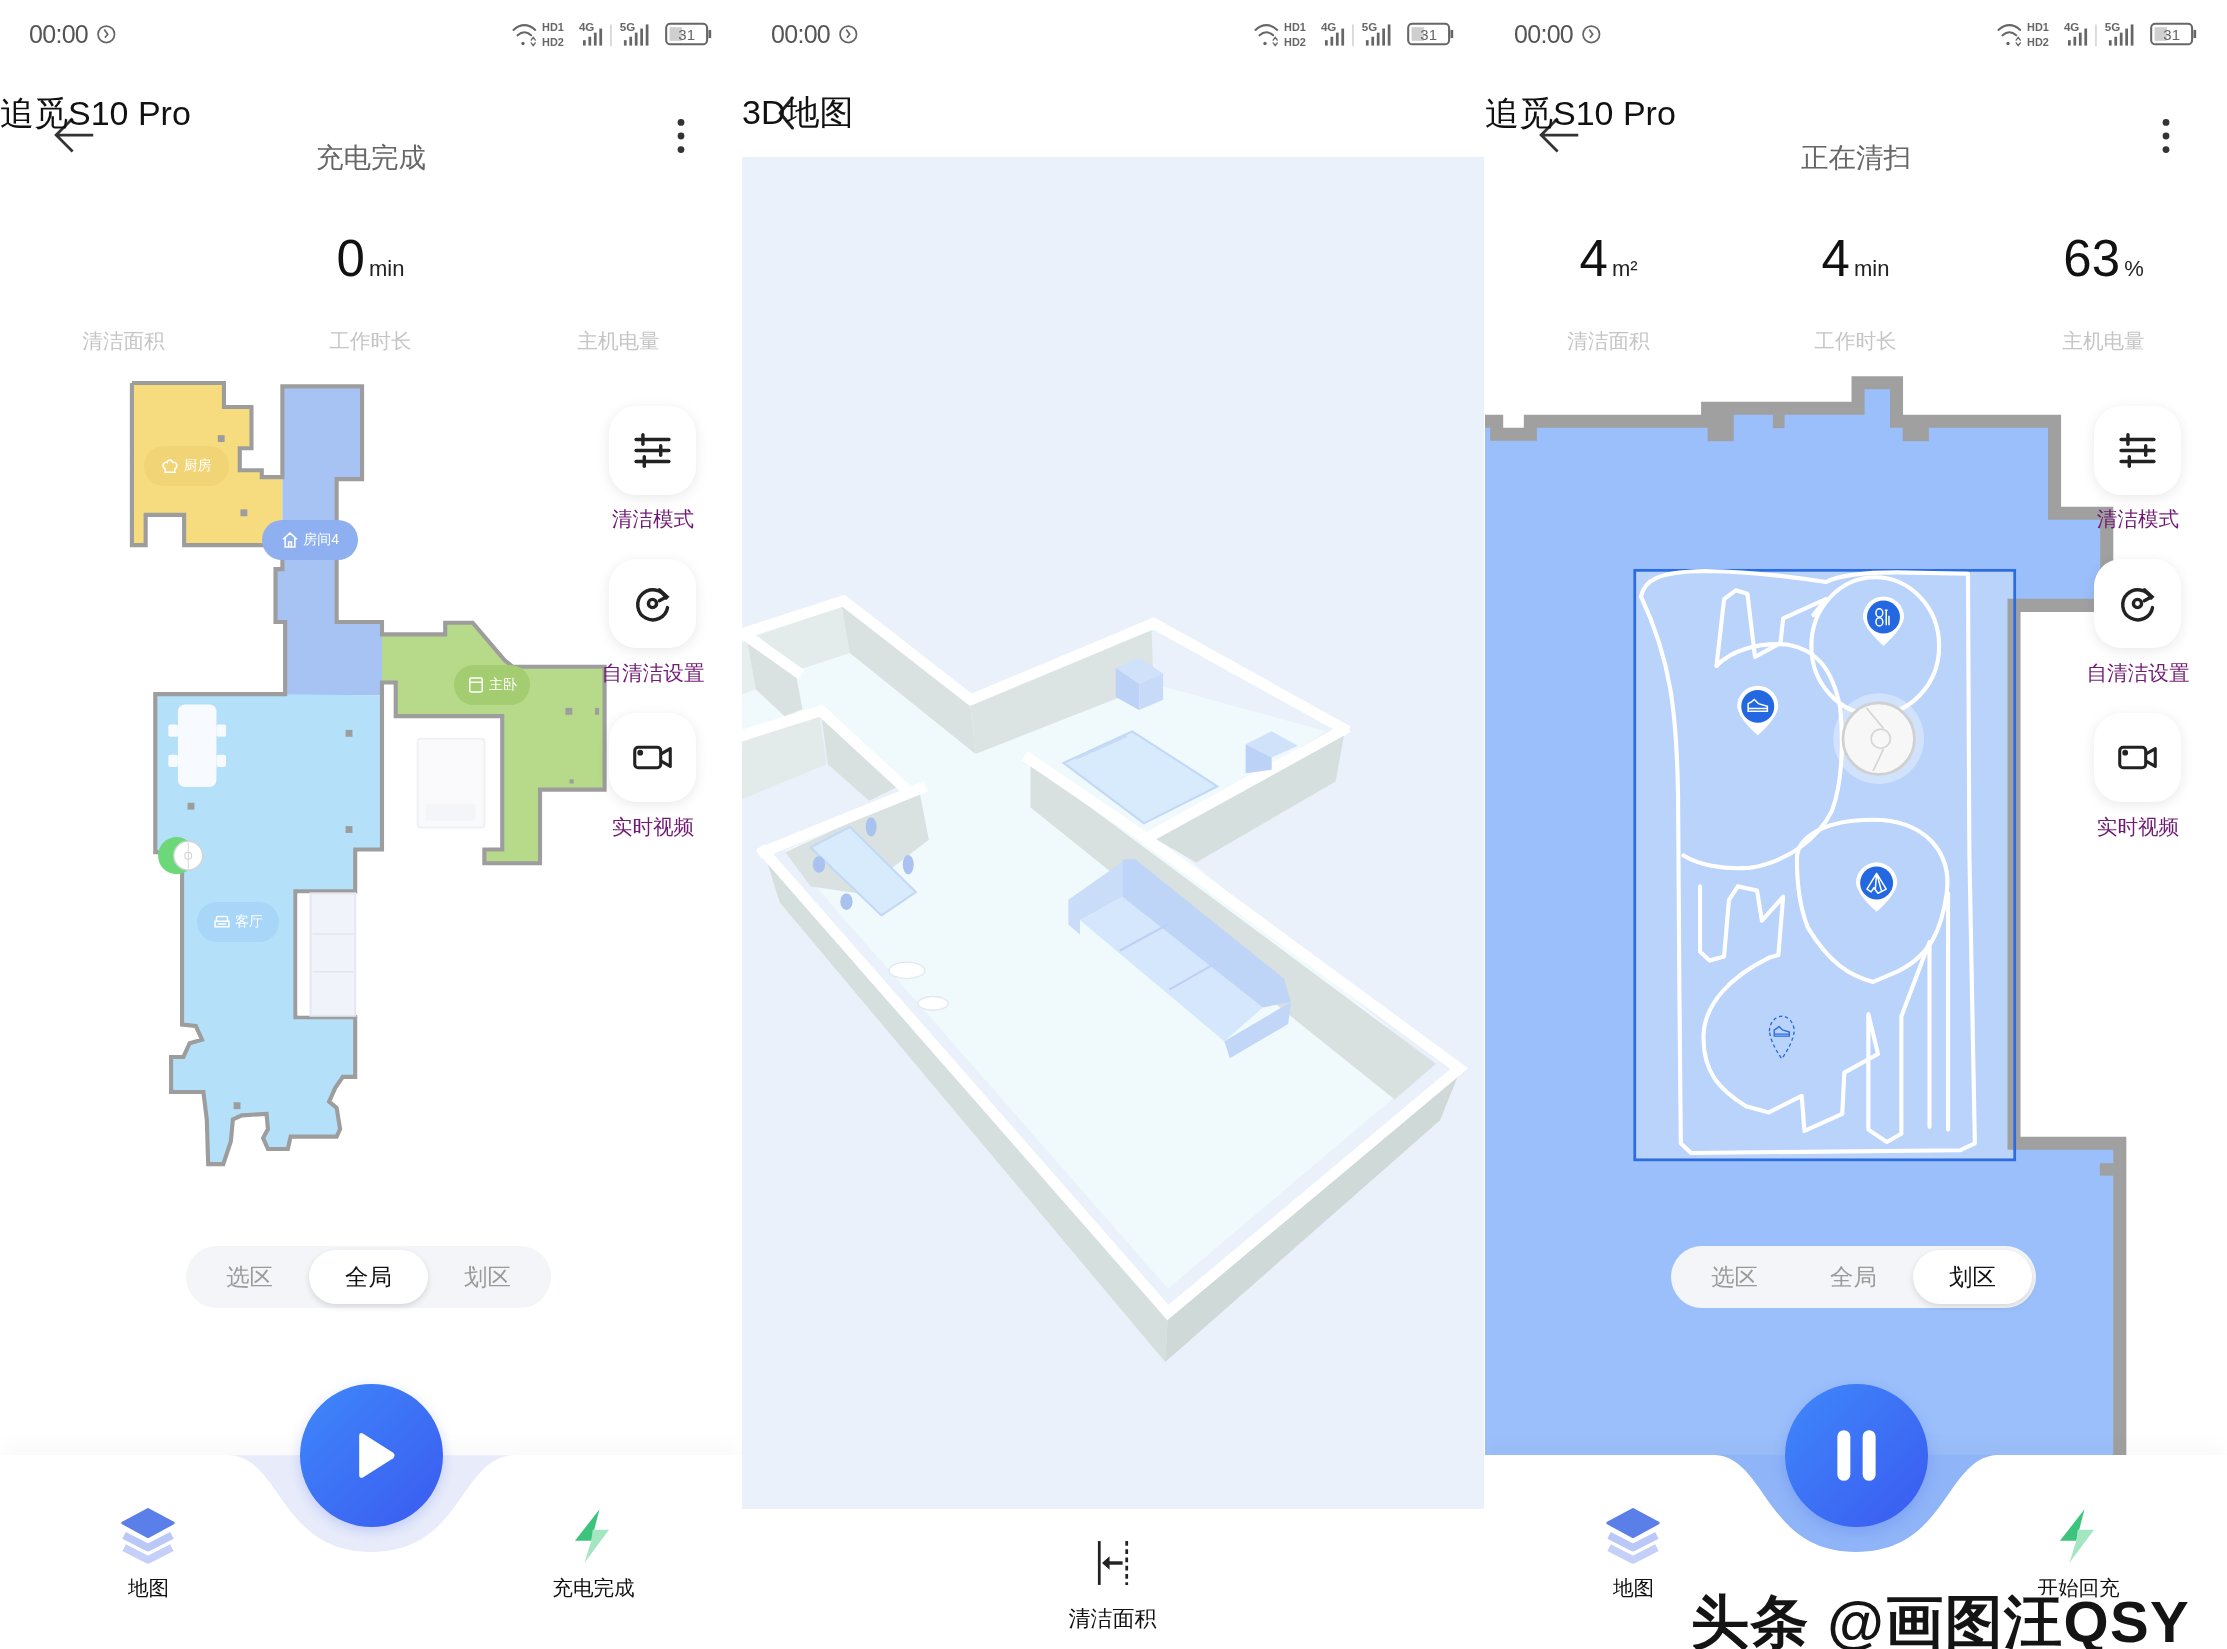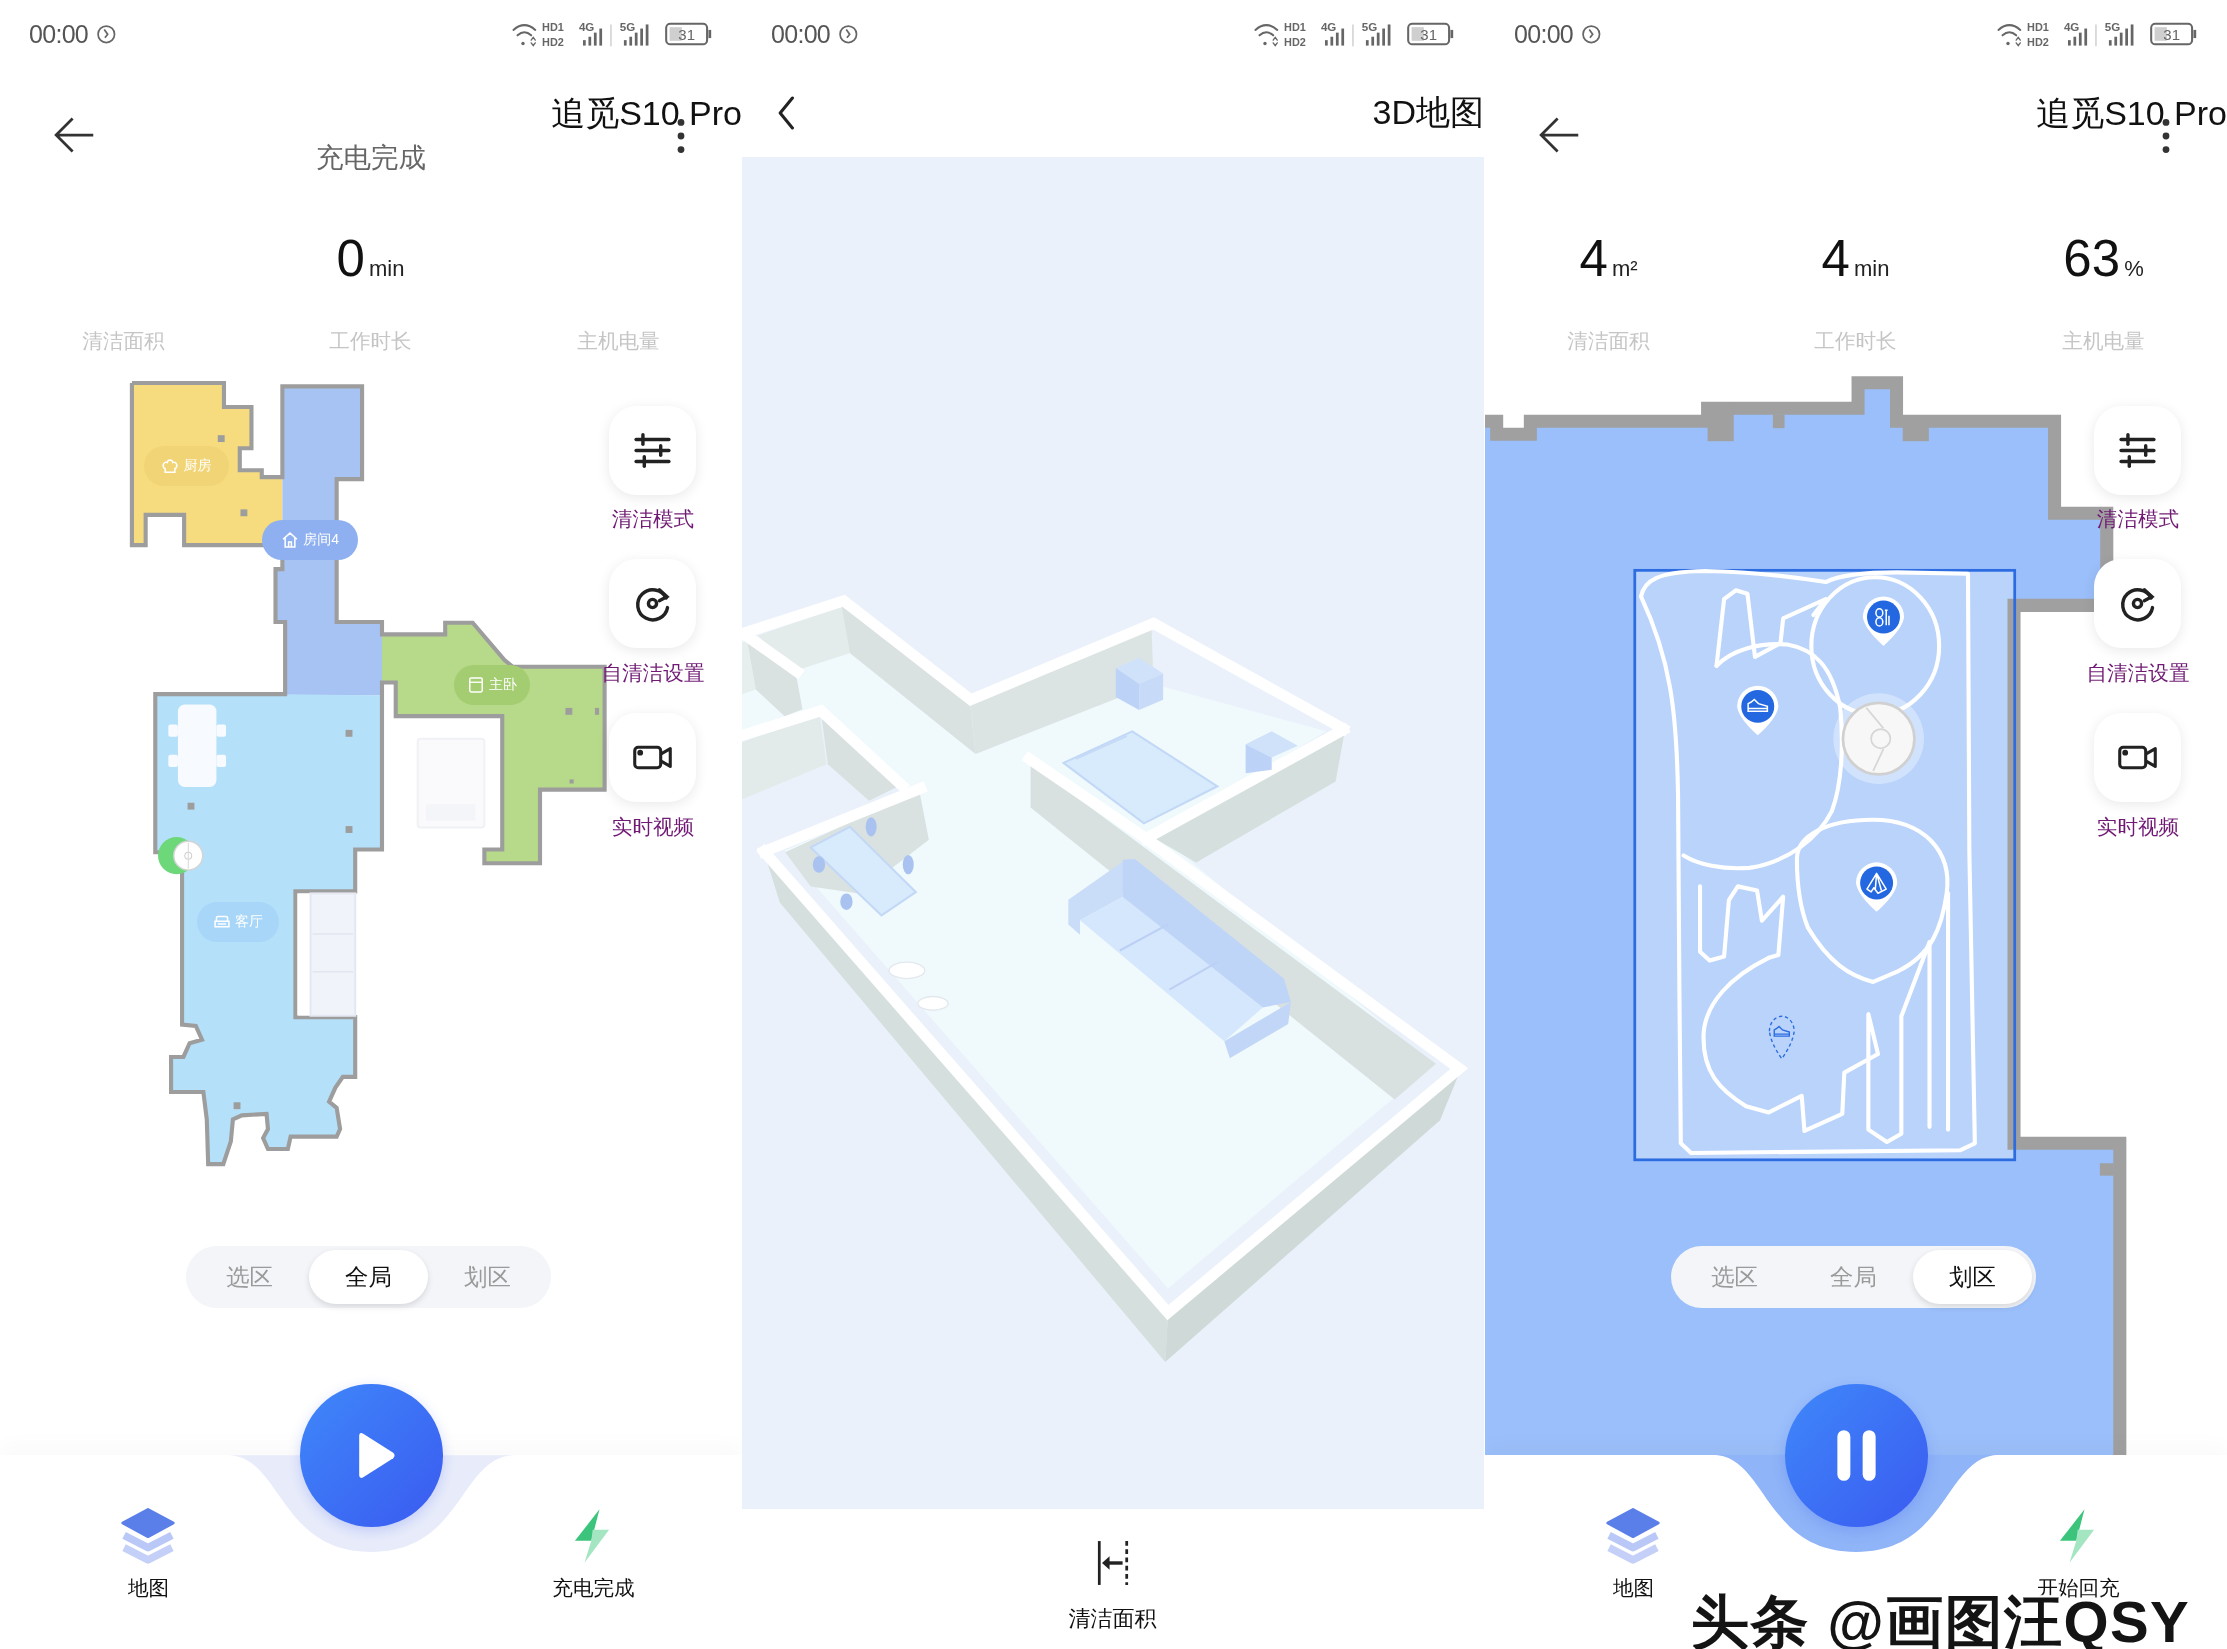--- a/index.html
+++ b/index.html
@@ -3,21 +3,21 @@
 <meta charset="utf-8">
 <style>
 html,body{margin:0;padding:0;}
 body{width:2227px;height:1650px;position:relative;overflow:hidden;background:#fff;font-family:"Liberation Sans","DejaVu Sans",sans-serif;color:#111;}
 .panel{position:absolute;top:0;width:888px;height:1650px;overflow:hidden;background:#fff;}
 .a{position:absolute;}
 .time{left:29px;top:20px;font-size:25px;line-height:29px;color:#555;letter-spacing:-0.7px;}
 .alarm{left:96px;top:24px;width:20.6px;height:20.6px;}
 .sicons{left:510px;top:18.6px;width:206px;height:30px;}
 .back{left:52px;top:115px;width:44px;height:40px;}
-.title{left:0;width:742px;top:93px;text-align:right;font-size:34px;line-height:41px;color:#111;}
+.title{left:0;width:742px;top:93px;text-align:left;font-size:34px;line-height:41px;color:#111;}
 .subtitle{left:0;width:742px;top:141px;text-align:center;font-size:27.5px;line-height:34px;color:#666;}
 .more{left:672px;top:117px;width:18px;height:38px;}
 .stat{top:231px;width:247px;text-align:center;white-space:nowrap;}
 .stat .val{font-size:51px;line-height:55px;color:#111;}
 .stat .unit{font-size:22px;line-height:55px;color:#222;margin-left:4.1px;}
 .stat-label{top:296px;width:247px;text-align:center;font-size:20.6px;line-height:25px;color:#c5c5c5;margin-top:32px;}
 .side-btn{left:609px;width:87px;height:89px;border-radius:27.5px;background:#fff;box-shadow:0 2.7px 12.4px rgba(0,0,0,0.09);display:flex;align-items:center;justify-content:center;}
 .side-btn svg{width:41px;height:41px;}
 .side-label{left:591px;width:124px;text-align:center;font-size:20.6px;line-height:25px;color:#701a75;white-space:nowrap;}
 .seg{left:186px;top:1246px;width:365px;height:62px;border-radius:31px;background:#F3F5F8;display:flex;padding:4.1px;box-sizing:border-box;}
@@ -423,20 +423,21 @@
         <rect x="233" y="12" width="18" height="20" fill="#cfcfcf"></rect>
         <rect x="290" y="16" width="4" height="12" fill="#666"></rect>
       </g>
     <text x="258" y="31" font-size="22" text-anchor="middle" fill="#666">31</text>
   </svg>
 
   <svg class="a back" viewBox="0 0 64 58">
       <path d="M60 29 H6 M30 5 L6 29 L30 53" fill="none" stroke="#333" stroke-width="4"></path>
     </svg>
   <div class="a title">追觅S10 Pro</div>
+  <div class="a subtitle">正在清扫</div>
   <svg class="a more" viewBox="0 0 26 56">
       <circle cx="13" cy="8" r="5" fill="#333"></circle>
       <circle cx="13" cy="28" r="5" fill="#333"></circle>
       <circle cx="13" cy="48" r="5" fill="#333"></circle>
     </svg>
 
   <div class="a stat" style="left:0"><span class="val">4</span><span class="unit">m²</span></div>
   <div class="a stat-label" style="left:0">清洁面积</div>
   <div class="a stat" style="left:247px"><span class="val">4</span><span class="unit">min</span></div>
   <div class="a stat-label" style="left:247px">工作时长</div>

